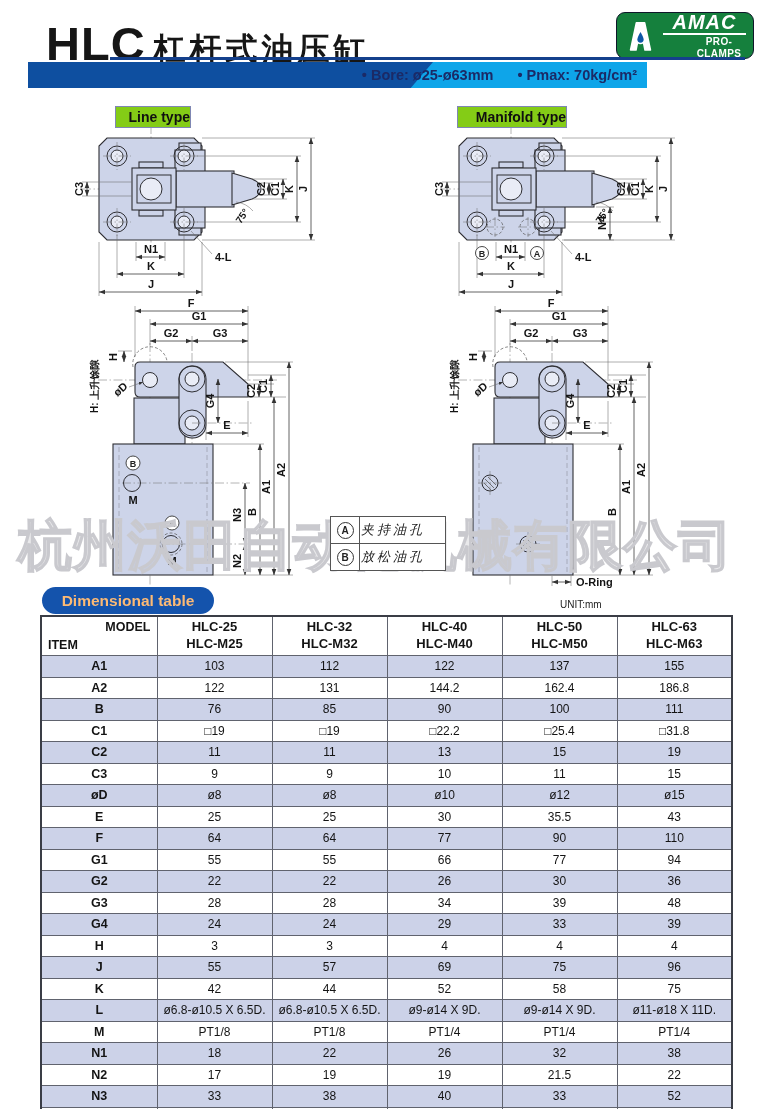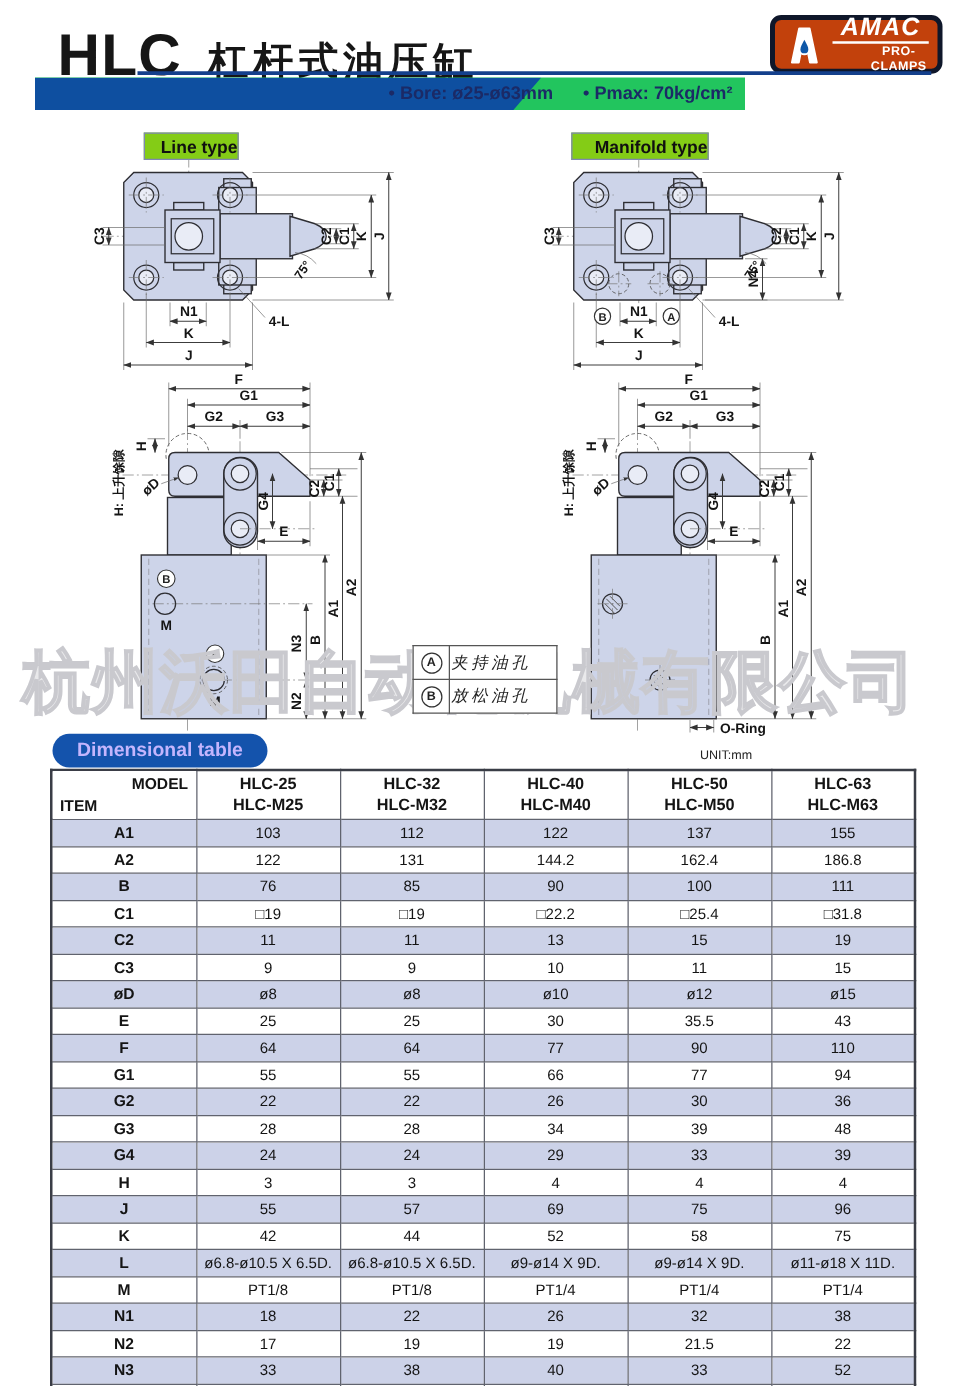--- a/index.html
+++ b/index.html
@@ -1,51 +1,51 @@
 <!DOCTYPE html>
 <html><head>
 <meta charset="utf-8">
 <style>
   html,body{margin:0;padding:0;}
   body{width:770px;height:1109px;position:relative;background:#fff;overflow:hidden;
        font-family:"Liberation Sans","DejaVu Sans",sans-serif;}
   .title{position:absolute;left:46px;top:16px;font-weight:bold;color:#161616;white-space:nowrap;}
   .title .en{font-size:47px;letter-spacing:1px;}
-  .title .cn{font-size:32px;letter-spacing:4px;margin-left:21px;}
-  .logo{position:absolute;left:616px;top:12px;width:138px;height:47px;background:#c2410c;
+  .title .cn{font-size:32px;letter-spacing:4px;margin-left:8px;}
+  .logo{position:absolute;left:616px;top:12px;width:138px;height:47px;background:#15803d;
         border-radius:9px;display:flex;align-items:center;padding:3px 7px;box-sizing:border-box;
-        border:4px solid #0f172a;}
+        border:1px solid #0f172a;}
   .logo-a{width:33px;height:36px;margin-right:6px;flex:none;}
   .logo-text{flex:1;color:#fff;text-align:center;}
   .logo-brand{font-size:20px;font-weight:bold;font-style:italic;letter-spacing:1px;line-height:20px;
         border-bottom:2px solid #fff;padding-bottom:1px;}
   .logo-sub{font-size:10px;font-weight:bold;letter-spacing:0.4px;line-height:12px;margin-top:1px;margin-left:29px;}
   .topline{position:absolute;left:110px;top:57px;width:635px;height:3px;background:#14408c;}
-  .specbar{position:absolute;left:28px;top:62px;width:568px;height:26px;background:#22c55e;}
+  .specbar{position:absolute;left:28px;top:62px;width:619px;height:26px;background:#0ea5e9;}
   .darkseg{position:absolute;left:0;top:0;width:405px;height:26px;background:#0e4fa0;
         clip-path:polygon(0 0,100% 0,94.5% 100%,0 100%);}
   .spectext{position:absolute;right:10px;top:0;height:26px;line-height:26px;font-size:14.5px;
         font-weight:bold;color:#1b2a66;white-space:nowrap;}
   .spectext span+span{margin-left:20px;}
   .typelabel{position:absolute;height:20px;background:#84cc16;border:1px solid #7f87b3;color:#101010;
         font-weight:bold;font-size:14px;line-height:20px;text-align:right;z-index:4;}
   #line-label{left:115px;top:106px;width:74px;}
   #manifold-label{left:457px;top:106px;width:108px;}
   .diag{position:absolute;left:40px;top:95px;z-index:3;}
   .watermark{position:absolute;left:18px;top:510px;width:736px;font-size:54px;font-weight:bold;
         color:rgba(188,188,194,0.32);-webkit-text-stroke:1.5px #c9c9ce;letter-spacing:1px;
         white-space:nowrap;z-index:6;pointer-events:none;}
   .legend{position:absolute;left:330px;top:516px;width:116px;border-collapse:collapse;background:#fff;z-index:7;}
   .legend td{border:1px solid #555;height:24px;font-size:13px;color:#222;}
   .legend .lkey{width:26px;text-align:center;}
   .lcirc{display:inline-block;width:15px;height:15px;border:1px solid #333;border-radius:50%;
         font-size:10px;line-height:15px;text-align:center;font-weight:bold;}
   .legend .ltext{text-align:left;letter-spacing:3px;font-style:italic;}
   .dim-heading{position:absolute;left:42px;top:587px;width:172px;height:27px;background:#1453ac;
-        border-radius:14px;color:#c4b5fd;font-size:15.5px;font-weight:bold;text-align:center;
+        border-radius:14px;color:#fdba74;font-size:15.5px;font-weight:bold;text-align:center;
         line-height:27px;z-index:7;}
   .unit{position:absolute;left:560px;top:599px;width:171px;font-size:10px;
         font-weight:normal;color:#222;z-index:7;}
   .dimtable{position:absolute;left:40px;top:615px;width:691px;border-collapse:collapse;
         table-layout:fixed;background:#fff;z-index:7;border:2px solid #3a3d46;}
   .dimtable th,.dimtable td{border:1px solid #60636e;text-align:center;color:#141414;
         overflow:hidden;padding:0;}
   .dimtable thead th{height:38px;font-size:13px;font-weight:bold;background:#fff;line-height:1.3;}
   .dimtable tbody td{height:20.5px;font-size:12px;}
   .dimtable td.item-cell{font-weight:bold;font-size:12.5px;}

